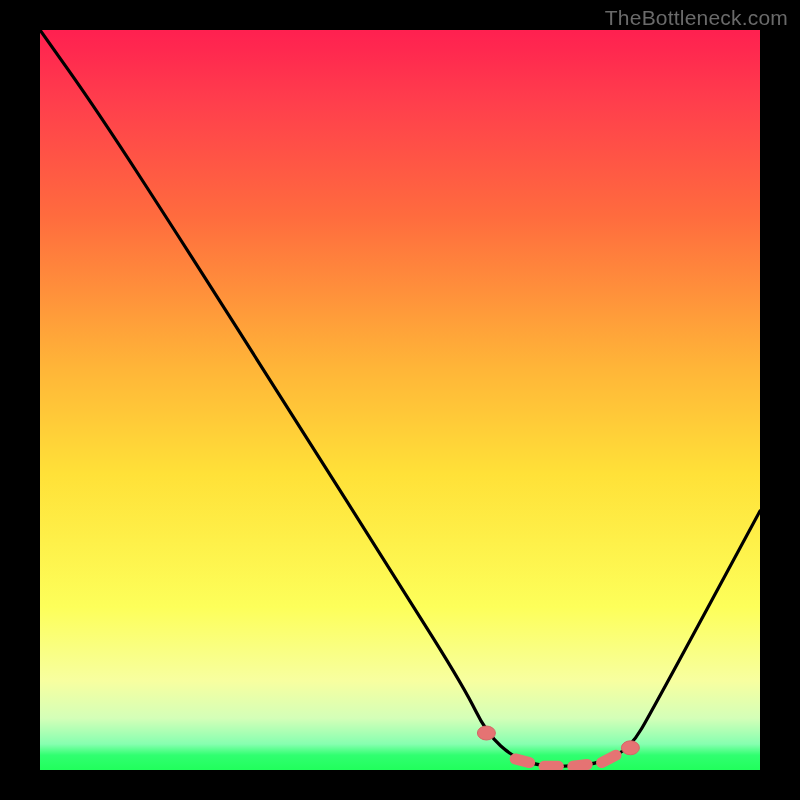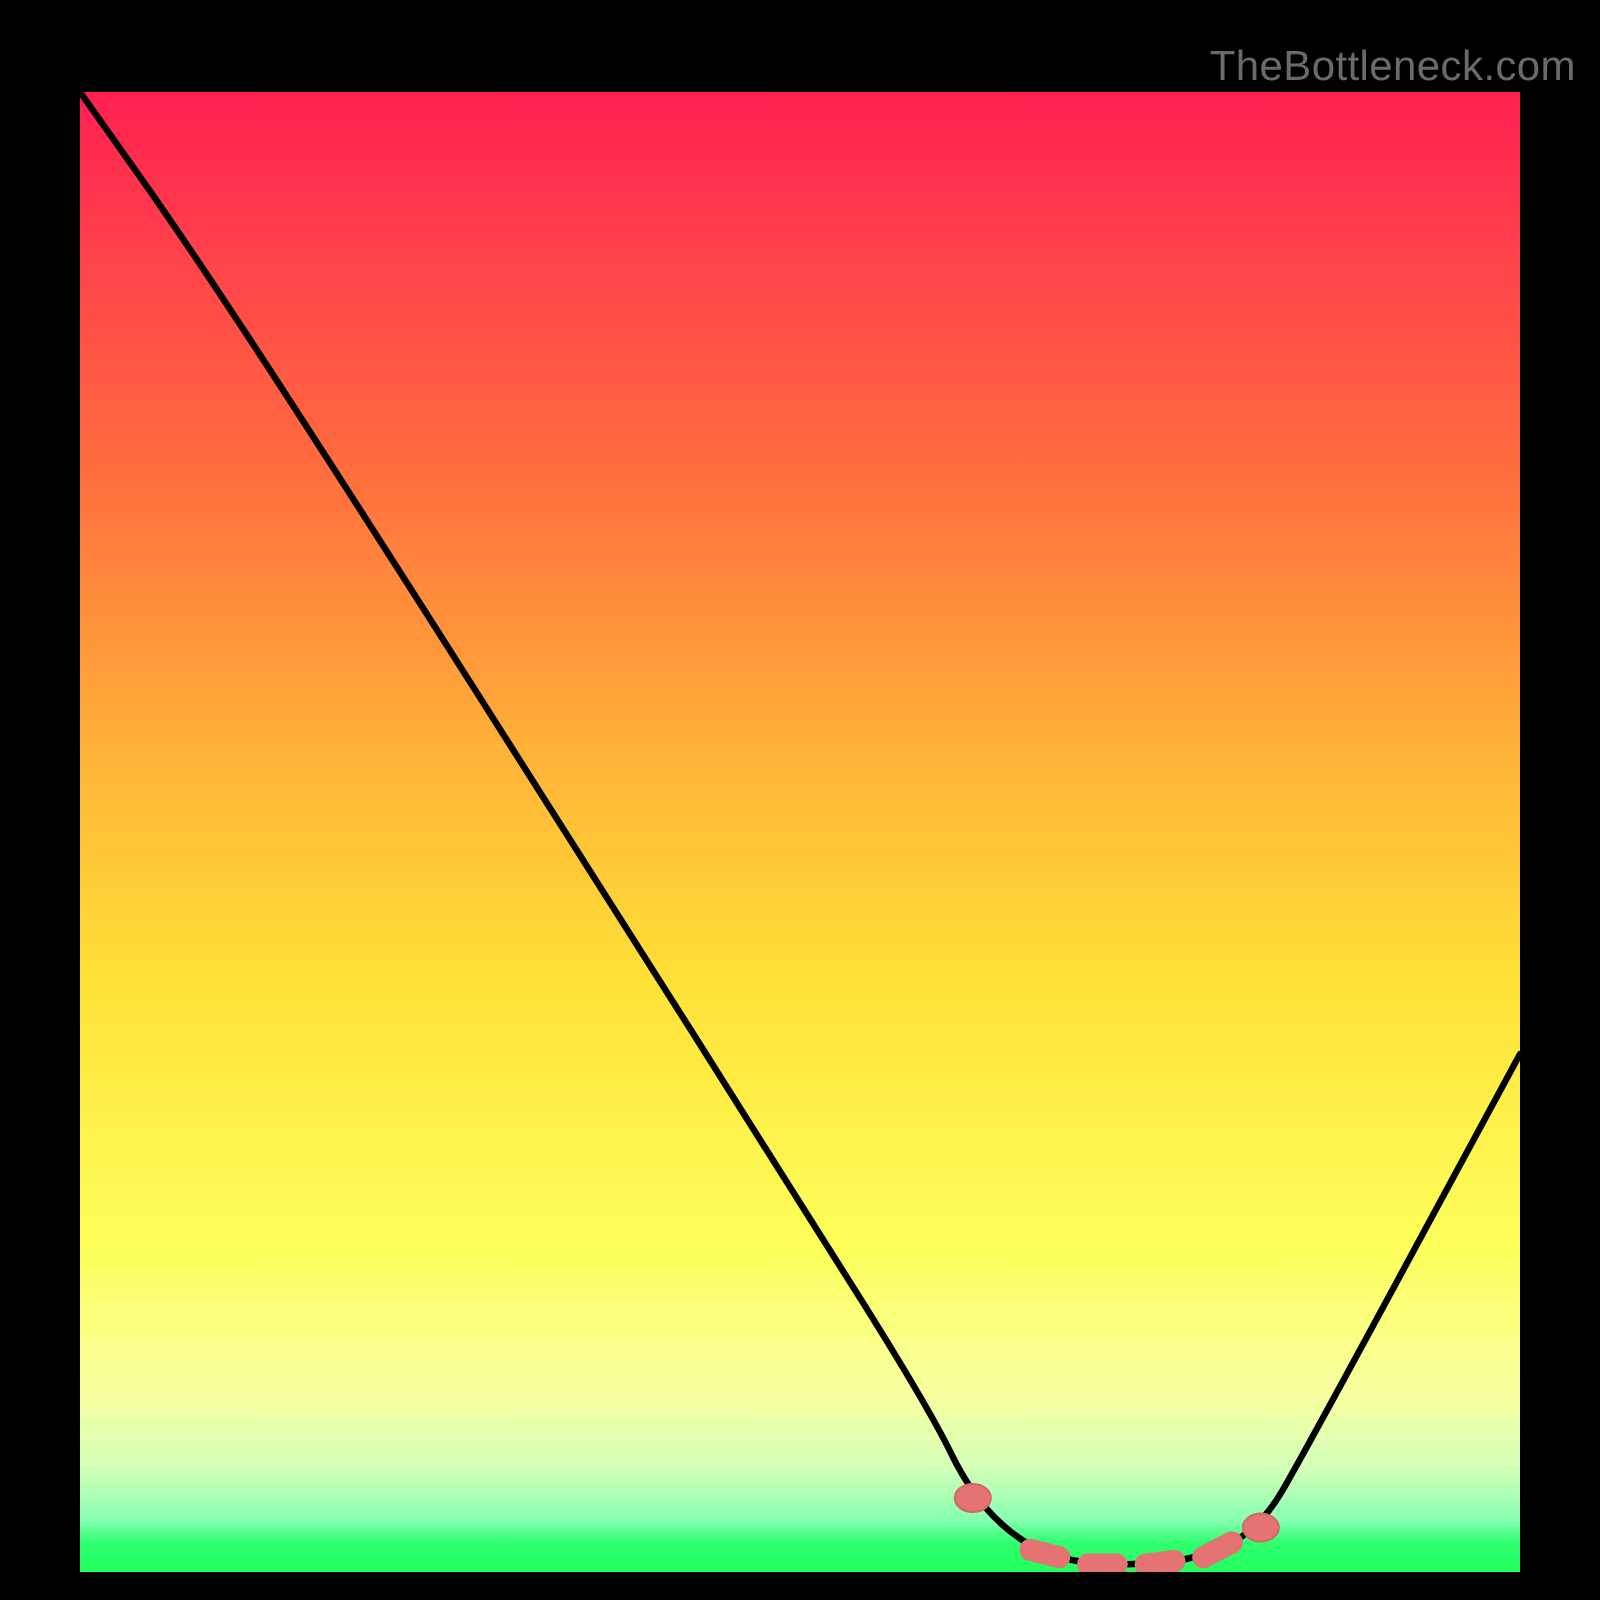--- a/index.html
+++ b/index.html
@@ -7,21 +7,21 @@
     padding: 0;
     width: 800px;
     height: 800px;
     background: #000;
     overflow: hidden;
     font-family: Arial, Helvetica, sans-serif;
   }
   .frame {
     position: absolute;
     left: 0;
-    top: 16px;
+    top: 0;
     width: 800px;
     height: 720px;
     background: #000;
   }
   .plot {
     position: absolute;
     left: 40px;
     top: 30px;
     width: 720px;
     height: 740px;

